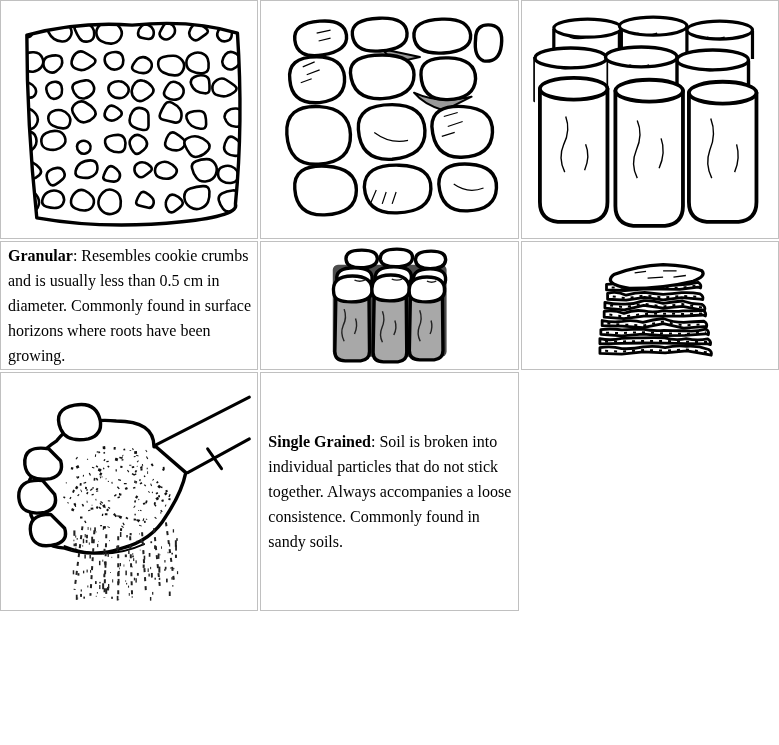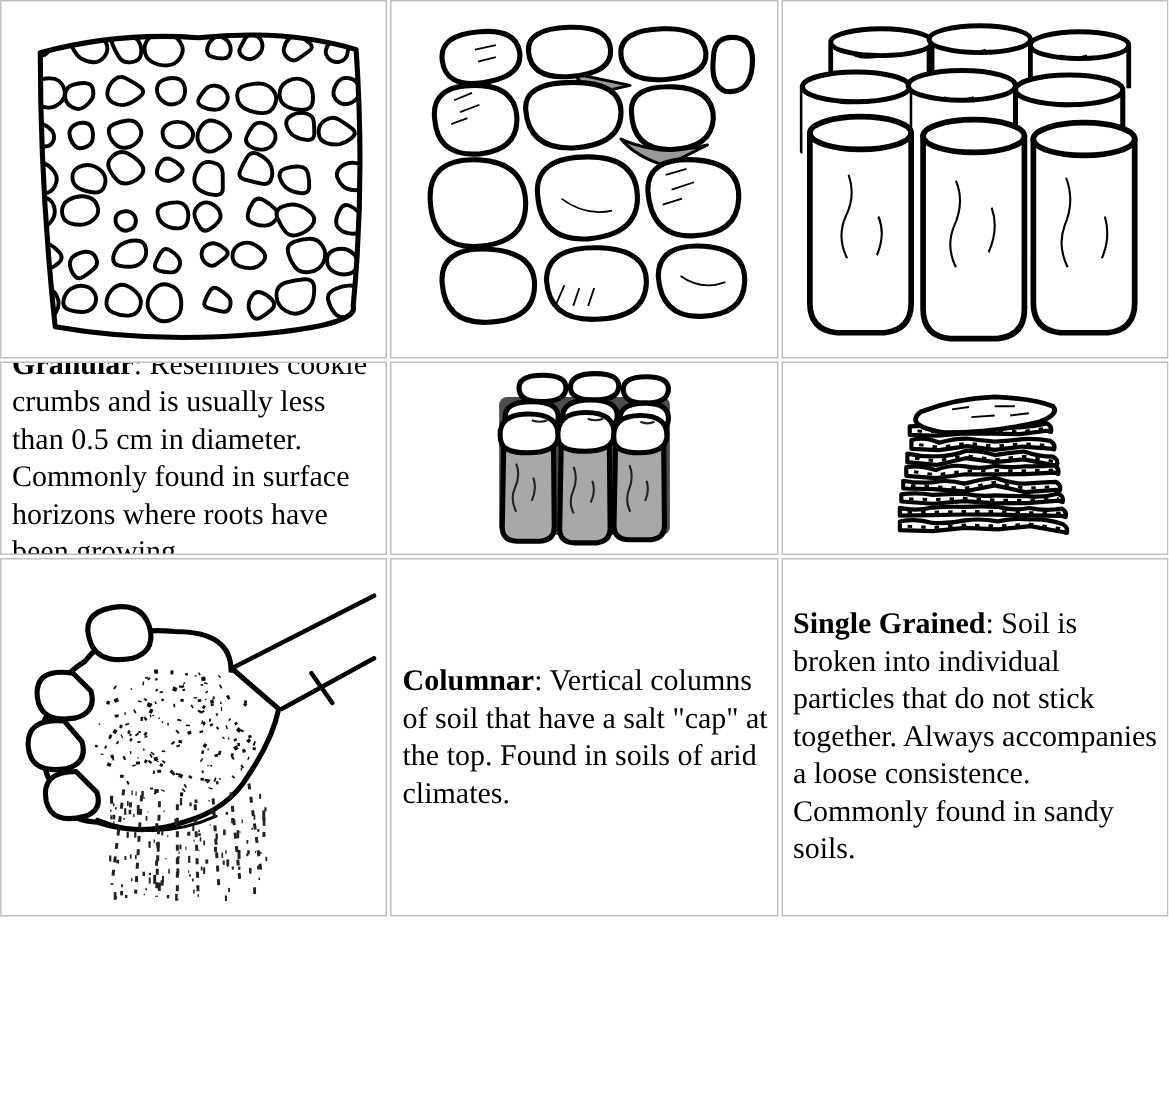--- a/index.html
+++ b/index.html
@@ -16,21 +16,21 @@
     border:1px solid #c0c0c0;
     background:#fff;
     box-sizing:border-box;
     overflow:hidden;
   }
   .image-cell{display:flex;align-items:center;justify-content:center;padding:4px;}
   .image-cell svg{width:100%;height:100%;display:block;}
   .caption-cell{display:flex;align-items:center;padding:2px 4px 2px 7px;}
   .caption{
     margin:0;
-    font-size:20px;
+    font-size:16px;
     line-height:25px;
     color:#000;
   }
   .caption b{font-weight:bold;}
   path,ellipse,rect.sq{vector-effect:non-scaling-stroke;}
 </style>
 </head>
 <body>
 
 <div class="soil-table">
@@ -563,22 +563,19 @@
           <rect x="70.9" y="171.4" width="0.9" height="1.5" fill="#222"></rect>
           <rect x="132.5" y="164.4" width="0.8" height="1.9" fill="#222"></rect>
           <rect x="92.7" y="167.8" width="1.2" height="3.2" fill="#222"></rect>
           <rect x="162.1" y="202.7" width="1.7" height="3.8" fill="#222"></rect>
           <rect x="128.0" y="179.4" width="1.7" height="1.9" fill="#222"></rect>
           <rect x="165.2" y="167.1" width="1.1" height="3.3" fill="#222"></rect>
         </g>
     </svg>
   </figure>
 
-  <div class="cell caption-cell">
-    <p class="caption"><b>Columnar</b><span>: </span><span>Vertical columns of soil that have a salt "cap" at the top. Found in soils of arid climates.</span></p>
-  </div>
 
 
   <div class="cell caption-cell">
     <p class="caption"><b>Single Grained</b><span>: </span><span>Soil is broken into individual particles that do not stick together. Always accompanies a loose consistence. Commonly found in sandy soils.</span></p>
   </div>
 
 </div>
 
 </body></html>

